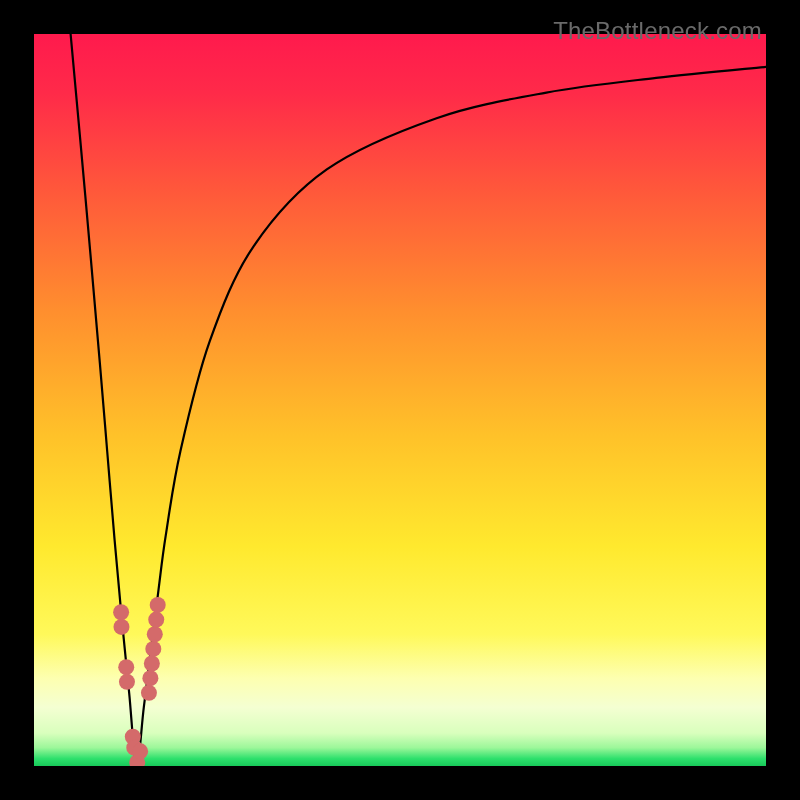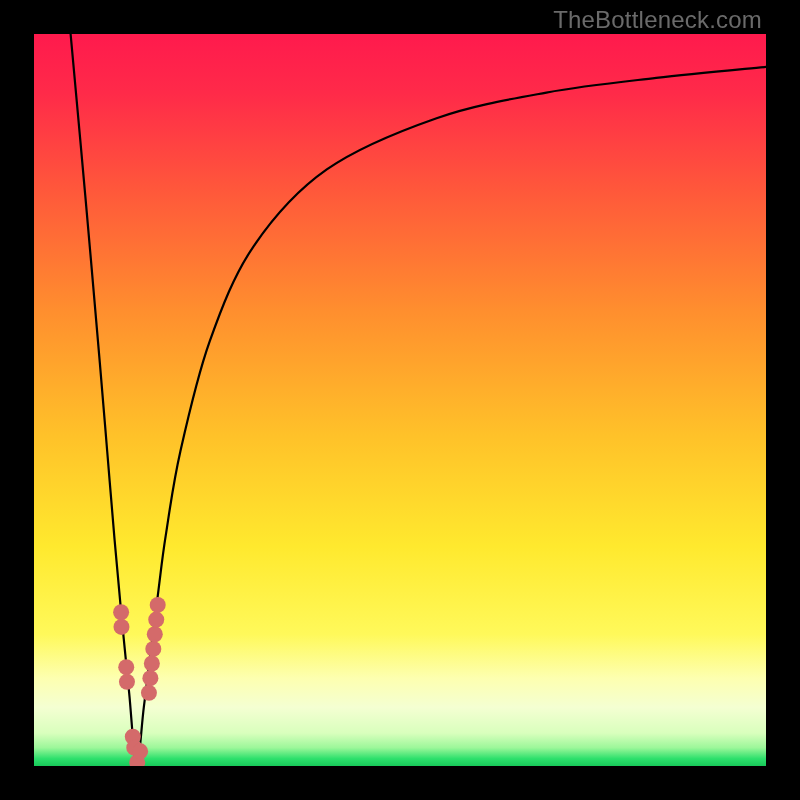--- a/index.html
+++ b/index.html
@@ -36,21 +36,21 @@
   }
   .curve-svg {
     position: absolute;
     left: 0;
     top: 0;
     width: 100%;
     height: 100%;
   }
   .watermark {
     position: absolute;
-    top: 6px;
+    top: 17px;
     right: 38px;
     color: #6a6a6a;
     font-size: 24px;
     font-weight: 500;
     letter-spacing: 0.2px;
     white-space: nowrap;
   }
 </style>
 </head>
 <body>

